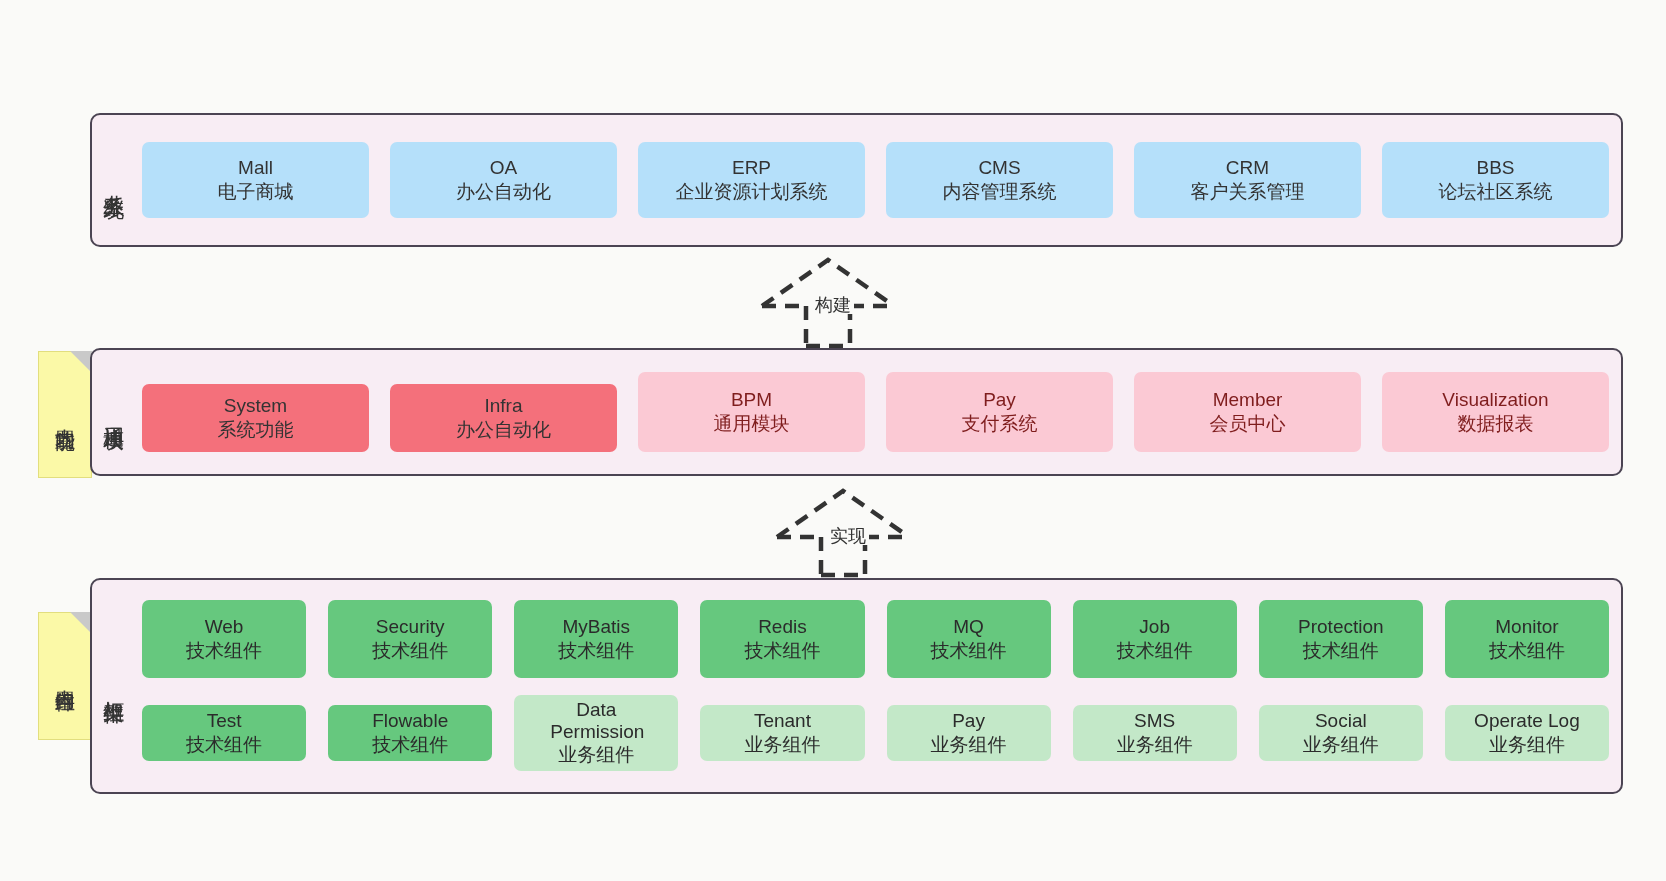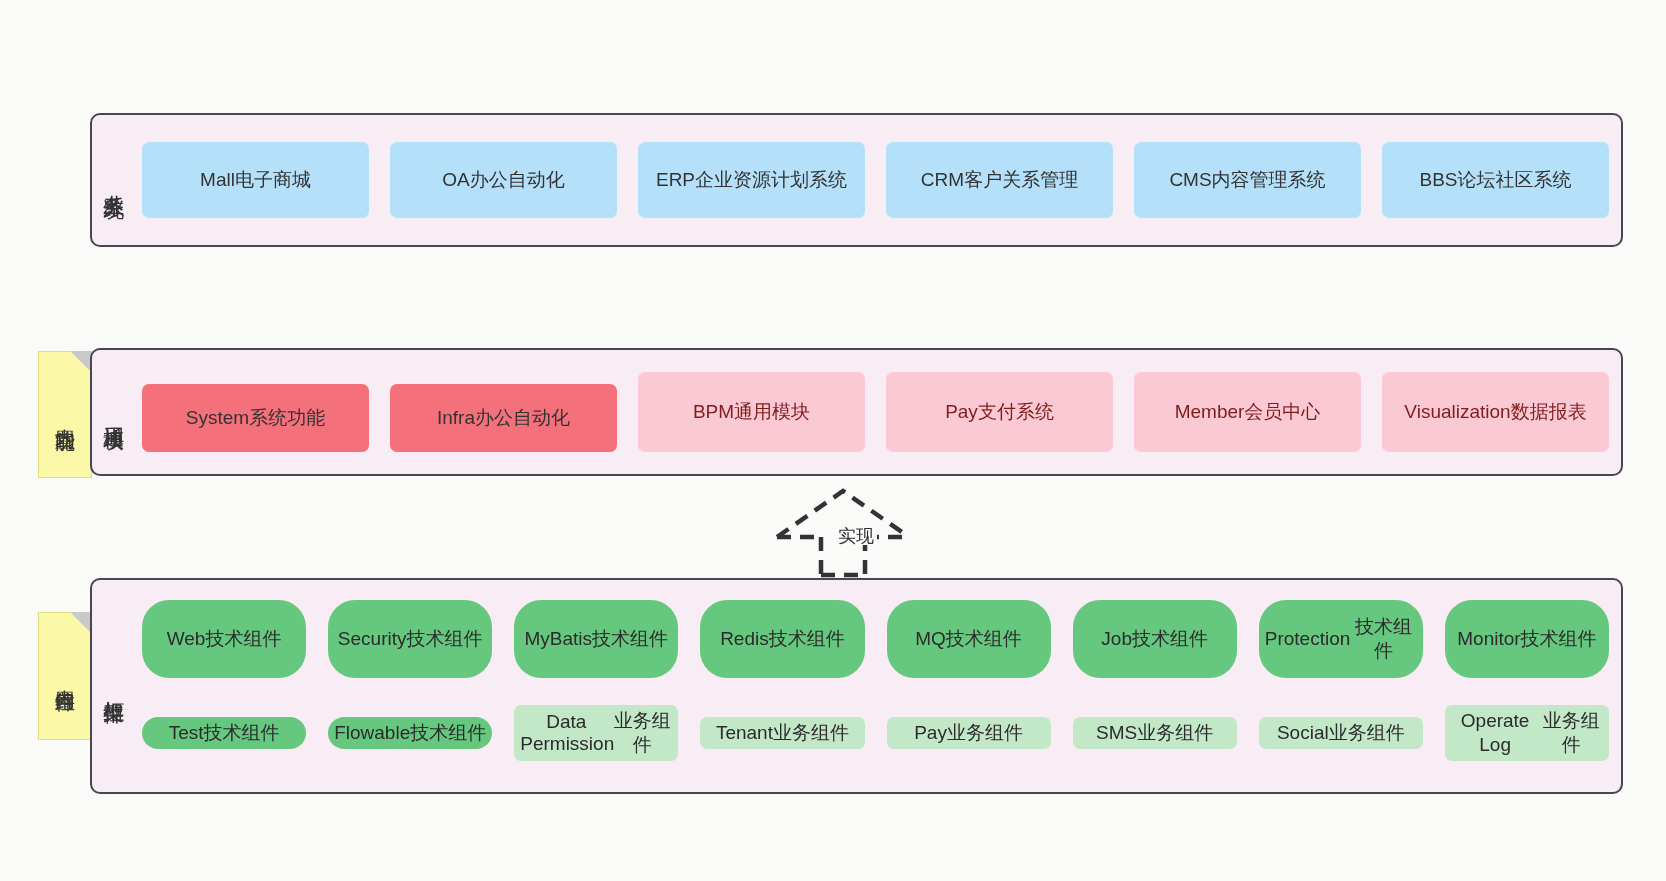--- a/index.html
+++ b/index.html
@@ -61,35 +61,36 @@
     display: flex;
     gap: 21px;
     justify-content: space-between;
   }
 
   
   .card {
     flex: 1 1 0;
     border-radius: 7px;
     display: flex;
+    flex-direction: column;
     align-items: center;
     justify-content: center;
     text-align: center;
     line-height: 1.28;
     box-sizing: border-box;
     padding: 4px 6px;
     user-select: none;
   }
   .card .t1 { font-size: 19px; }
   .card .t2 { font-size: 19px; }
 
   .c-blue       { background: #B5E0FA; color: #333333; }
   .c-red        { background: #F4707B; color: #333333; margin-top: 12px; }
   .c-pink       { background: #FBC9D4; color: #7f1d1d; }
-  .c-green      { background: #66C87E; color: #2B2B2B; border-radius: 27px; }
+  .c-green      { background: #66C87E; color: #2B2B2B; }
   .c-lightgreen { background: #C3E8C8; color: #2B2B2B; }
 
   
   .sticky {
     position: absolute;
     width: 54px;
     background: #FBF9A7;
     border: 1px solid #E2DE7E;
     box-sizing: border-box;
     display: flex;
@@ -152,35 +153,48 @@
         </div>
         <div class="card c-blue">
           <span class="t1">OA</span>
           <span class="t2">办公自动化</span>
         </div>
         <div class="card c-blue">
           <span class="t1">ERP</span>
           <span class="t2">企业资源计划系统</span>
         </div>
         <div class="card c-blue">
+          <span class="t1">CMS</span>
+          <span class="t2">内容管理系统</span>
+        </div>
+        <div class="card c-blue">
           <span class="t1">CRM</span>
           <span class="t2">客户关系管理</span>
         </div>
         <div class="card c-blue">
-          <span class="t1">CMS</span>
-          <span class="t2">内容管理系统</span>
-        </div>
-        <div class="card c-blue">
           <span class="t1">BBS</span>
           <span class="t2">论坛社区系统</span>
         </div>
       </div>
     </div>
   </div>
 
+  <div class="connector" style="left:760px; top:258px; width:150px; height:90px;">
+    <svg width="150" height="90" viewBox="0 0 150 90" fill="none">
+
+      <path d="M 2 48 L 68 2 L 134 48" stroke="#333333" stroke-width="4.5" stroke-dasharray="14 9" fill="none" stroke-linecap="butt"></path>
+
+      <path d="M 46 48 L 46 90" stroke="#333333" stroke-width="4.5" stroke-dasharray="14 9" fill="none"></path>
+      <path d="M 90 48 L 90 90" stroke="#333333" stroke-width="4.5" stroke-dasharray="14 9" fill="none"></path>
+      <path d="M 46 88 L 90 88" stroke="#333333" stroke-width="4.5" stroke-dasharray="14 9" fill="none"></path>
+      <path d="M 2 48 L 46 48" stroke="#333333" stroke-width="4.5" stroke-dasharray="14 9" fill="none"></path>
+      <path d="M 90 48 L 134 48" stroke="#333333" stroke-width="4.5" stroke-dasharray="14 9" fill="none"></path>
+    </svg>
+    <span class="conn-label" style="left:52px; top:38px;">构建</span>
+  </div>
 
   <div class="sticky" style="left:38px; top:351px; width:54px; height:127px;">
     <span class="sticky-text">内置功能</span>
   </div>
   <div class="layer" style="left:90px; top:348px; width:1533px; height:128px;">
     <div class="layer-title">通用模块</div>
     <div class="layer-body">
       <div class="row" style="height:80px;">
         <div class="card c-red">
           <span class="t1">System</span>
@@ -212,21 +226,21 @@
 
   <div class="connector" style="left:775px; top:489px; width:150px; height:88px;">
     <svg width="150" height="88" viewBox="0 0 150 88" fill="none">
       <path d="M 2 48 L 68 2 L 134 48" stroke="#333333" stroke-width="4.5" stroke-dasharray="14 9" fill="none" stroke-linecap="butt"></path>
       <path d="M 46 48 L 46 88" stroke="#333333" stroke-width="4.5" stroke-dasharray="14 9" fill="none"></path>
       <path d="M 90 48 L 90 88" stroke="#333333" stroke-width="4.5" stroke-dasharray="14 9" fill="none"></path>
       <path d="M 46 86 L 90 86" stroke="#333333" stroke-width="4.5" stroke-dasharray="14 9" fill="none"></path>
       <path d="M 2 48 L 46 48" stroke="#333333" stroke-width="4.5" stroke-dasharray="14 9" fill="none"></path>
       <path d="M 90 48 L 134 48" stroke="#333333" stroke-width="4.5" stroke-dasharray="14 9" fill="none"></path>
     </svg>
-    <span class="conn-label" style="left:60px; top:38px;text-align:center;">实现</span>
+    <span class="conn-label" style="left:52px; top:38px;text-align:center;">实现</span>
   </div>
 
   <div class="sticky" style="left:38px; top:612px; width:54px; height:128px;">
     <span class="sticky-text">内置组件</span>
   </div>
   <div class="layer" style="left:90px; top:578px; width:1533px; height:216px;">
     <div class="layer-title">框架组件</div>
     <div class="layer-body" style="gap:16px;">
 
       <div class="row" style="height:78px; gap:22px;">

